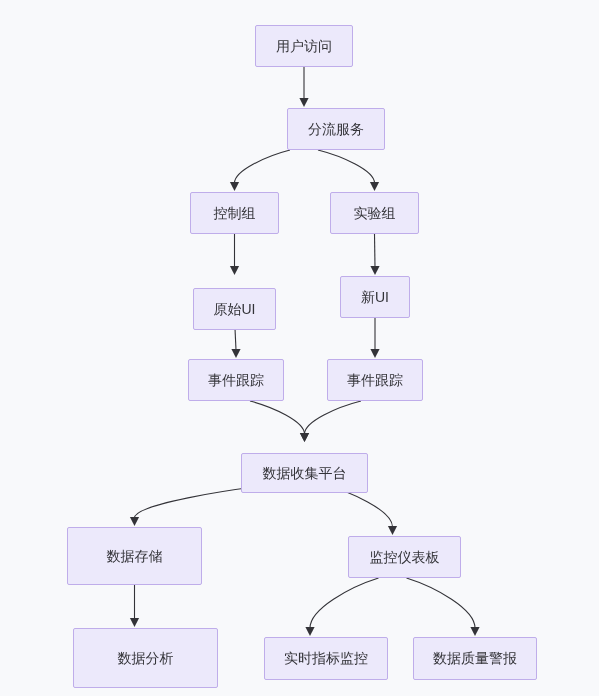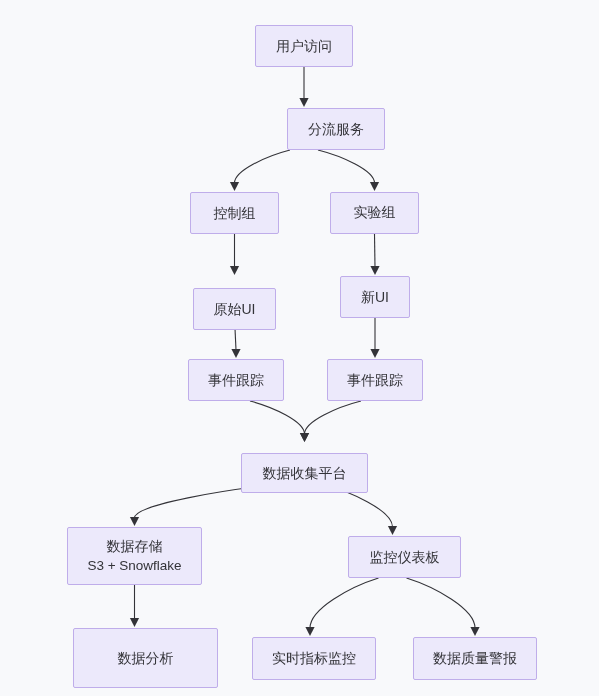--- a/index.html
+++ b/index.html
@@ -127,48 +127,47 @@
   <div id="node-layer">
       <div class="node" style="left: 255px; top: 25px; width: 98px; height: 42px;">
         <span class="line-main">用户访问</span>
       </div>
       <div class="node" style="left: 255px; top: 108px; width: 98px; height: 42px; margin-left: 32px;">
         <span class="line-main">分流服务</span>
       </div>
       <div class="node" style="left: 190px; top: 192px; width: 89px; height: 42px;">
         <span class="line-main">控制组</span>
       </div>
-      <div class="node" style="left: 330px; top: 192px; width: 89px; height: 42px; font-family: Liberation Mono, monospace;">
+      <div class="node" style="left: 330px; top: 192px; width: 89px; height: 42px;">
         <span class="line-main">实验组</span>
       </div>
       <div class="node" style="left: 193px; top: 288px; width: 83px; height: 42px;">
         <span class="line-main">原始UI</span>
       </div>
       <div class="node" style="left: 340px; top: 276px; width: 70px; height: 42px;">
         <span class="line-main">新UI</span>
       </div>
       <div class="node" style="left: 188px; top: 359px; width: 96px; height: 42px;">
         <span class="line-main">事件跟踪</span>
       </div>
       <div class="node" style="left: 327px; top: 359px; width: 96px; height: 42px;">
         <span class="line-main">事件跟踪</span>
       </div>
       <div class="node" style="left: 241px; top: 443px; width: 127px; height: 40px; margin-top: 10px;">
         <span class="line-main">数据收集平台</span>
       </div>
       <div class="node" style="left: 67px; top: 527px; width: 135px; height: 58px;">
         <span class="line-main">数据存储</span>
-        <span class="line-sub">S3 + Snowflake</span>
       </div>
       <div class="node" style="left: 348px; top: 536px; width: 113px; height: 42px; text-align: center;">
         <span class="line-main">监控仪表板</span>
       </div>
       <div class="node" style="left: 62px; top: 628px; width: 145px; height: 60px; margin-left: 11px;">
         <span class="line-main">数据分析</span>
       </div>
-      <div class="node" style="left: 252px; top: 637px; width: 124px; height: 43px;">
+      <div class="node" style="left: 264px; top: 637px; width: 124px; height: 43px;">
         <span class="line-main">实时指标监控</span>
       </div>
       <div class="node" style="left: 413px; top: 637px; width: 124px; height: 43px;">
         <span class="line-main">数据质量警报</span>
       </div>
     </div>
 </div>
 
 </body></html>

